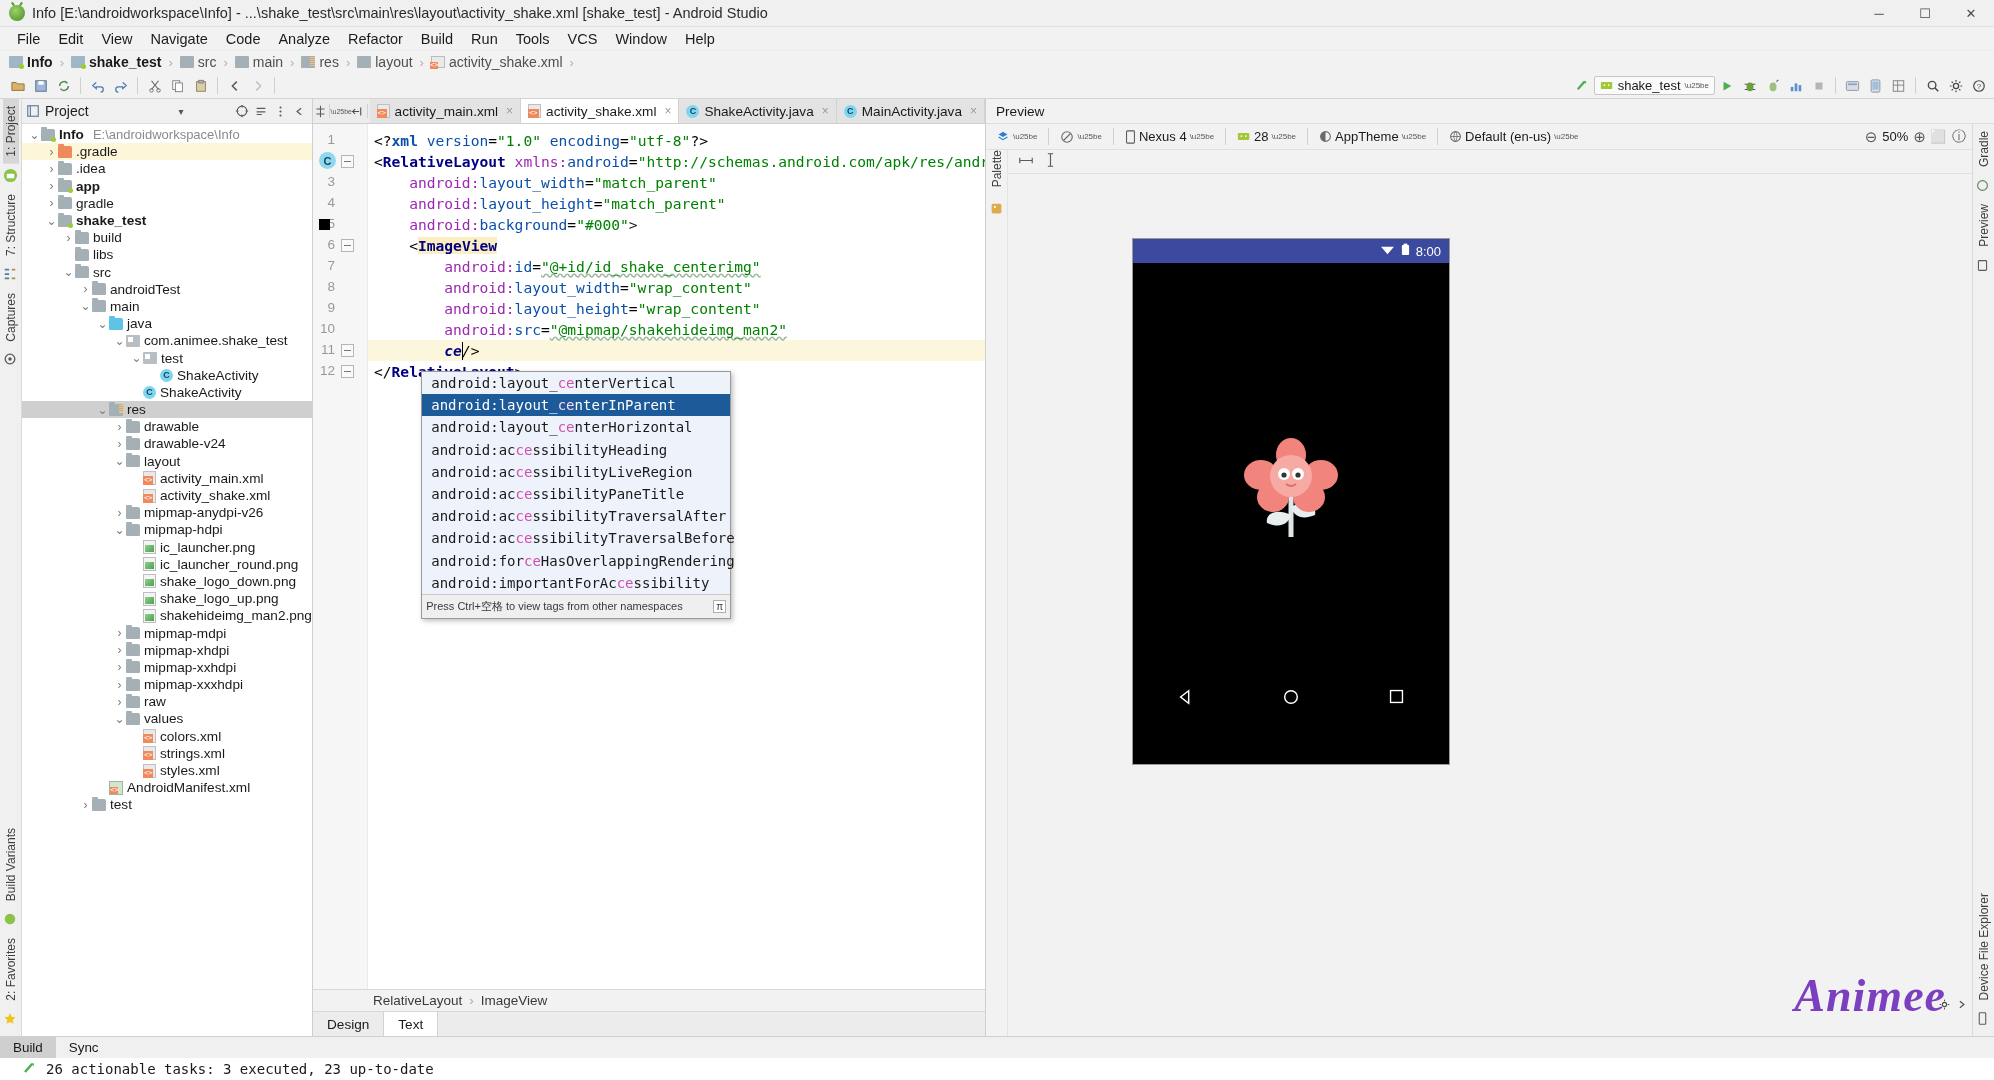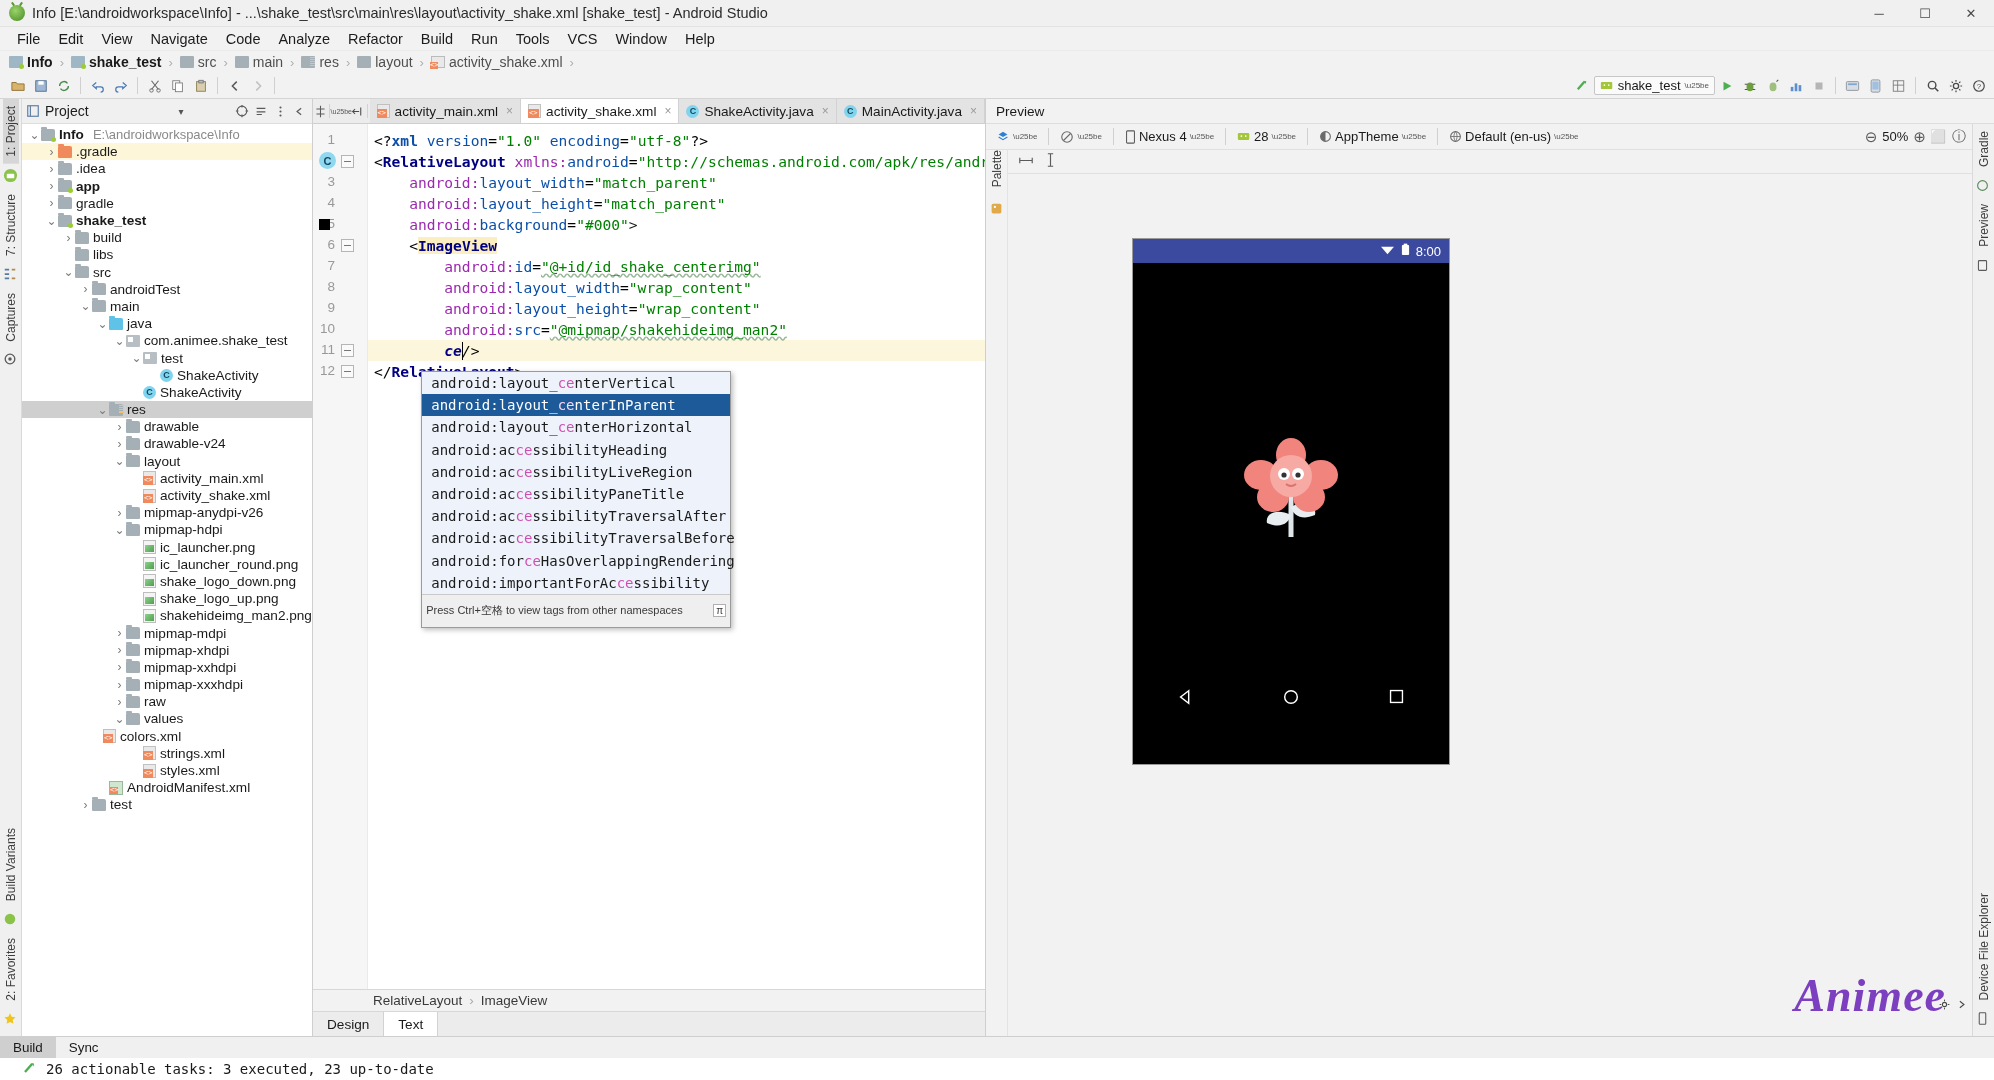--- a/index.html
+++ b/index.html
@@ -108,21 +108,21 @@
   .k-plain { color:#000;}
   .hl-word { background:#fbeec0;}
   .squig { text-decoration:underline wavy #9ab89a; text-decoration-skip-ink:none;}
 
   
   #acpop { position:absolute; border:1px solid #9a9a9a; background:#eef3fb; box-shadow:2px 2px 5px rgba(0,0,0,.25); z-index:40;margin-top:8px;}
   #acpop .item { height:22.2px; display:flex; align-items:center; padding-left:9px; font-family:"DejaVu Sans Mono",monospace; font-size:14px; color:#1a1a1a; white-space:nowrap;}
   #acpop .item.sel { background:#1c5a99; color:#fff;}
   #acpop .item .m { color:#cf4fb0;}
   #acpop .item.sel .m { color:#ffd7f4;}
-  #acpop .hint { height:33px; background:#efefef; border-top:1px solid #c9c9c9; font-size:11px; color:#3a3a3a; display:flex; align-items:center; padding:11px 4px;}
+  #acpop .hint { height:24px; background:#efefef; border-top:1px solid #c9c9c9; font-size:11px; color:#3a3a3a; display:flex; align-items:center; padding:11px 4px;}
   #acpop .hint .pi { margin-left:auto; border:1px solid #b0b0b0; background:#fff; padding:0 2px; font-size:10px;}
 
   
   #ed-crumb { height:22px; background:#f2f2f2; border-top:1px solid #d7d7d7; display:flex; align-items:center; padding-left:60px; font-size:13.5px; color:#3a3a3a;}
   #ed-crumb .sep{color:#aaa;margin:0 7px;}
   #ed-modes { height:25px; background:#ececec; display:flex; align-items:stretch; border-top:1px solid #d7d7d7;}
   #ed-modes .m { padding:0 14px; display:flex; align-items:center; font-size:13.6px; color:#1a1a1a; border-right:1px solid #d2d2d2;}
   #ed-modes .m.active{ background:#fff;}
 
   
@@ -623,21 +623,21 @@
         <div class="trow" style="padding-left: 91px;">
           <span class="arrow" style="font-size: 12px;">›</span>
           <span class="ficon folder"></span>
           <span>raw</span>
         </div>
         <div class="trow" style="padding-left: 91px;">
           <span class="arrow" style="font-size: 12px; line-height: 6px;">⌄</span>
           <span class="ficon folder"></span>
           <span>values</span>
         </div>
-        <div class="trow" style="padding-left: 68px;">
+        <div class="trow" style="padding-left: 108px;">
           <span class="arrow"></span>
           <span class="xmlf"></span>
           <span>colors.xml</span>
         </div>
         <div class="trow" style="padding-left: 108px;">
           <span class="arrow"></span>
           <span class="xmlf"></span>
           <span>strings.xml</span>
         </div>
         <div class="trow" style="padding-left: 108px;">

